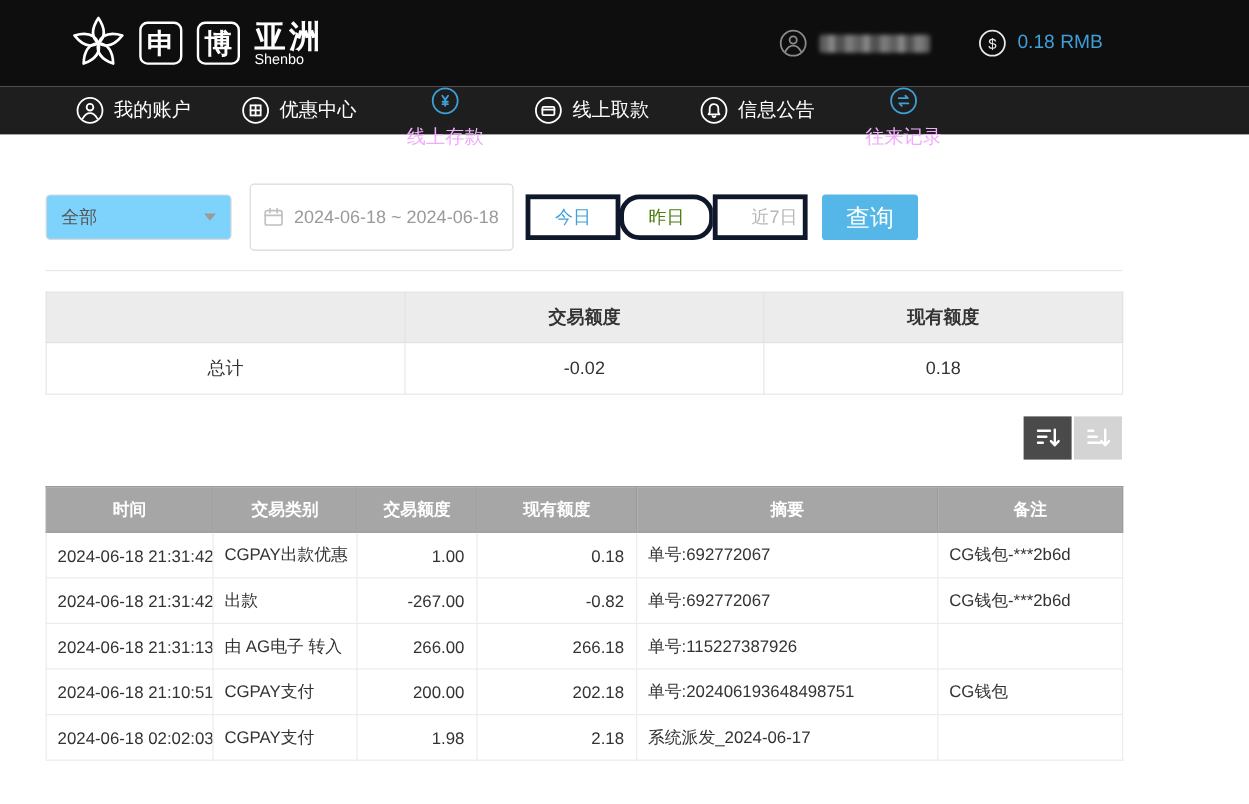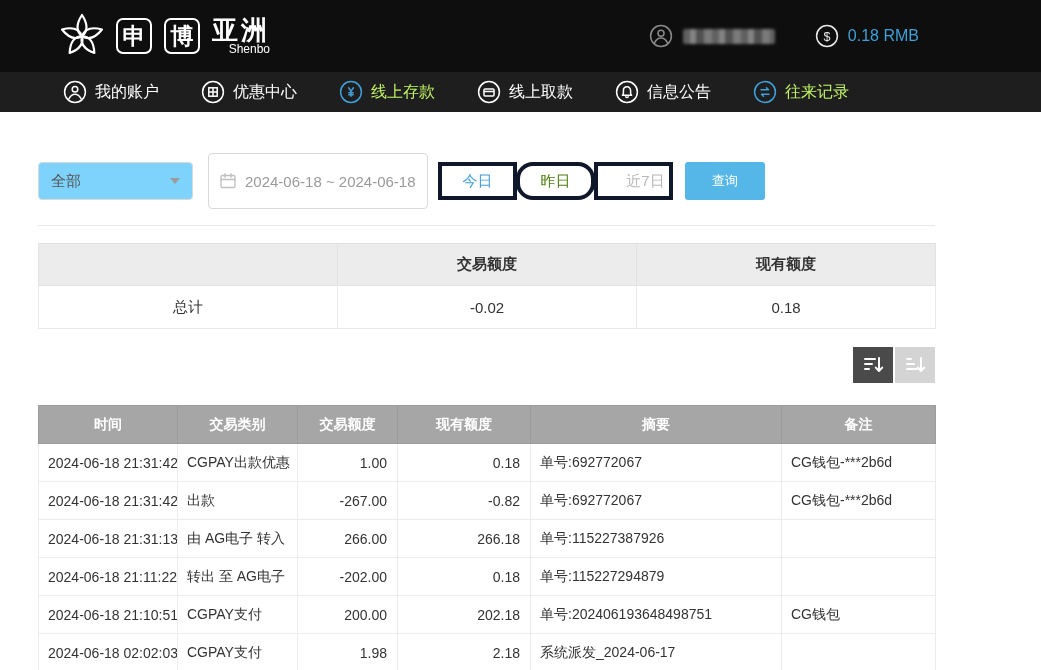--- a/index.html
+++ b/index.html
@@ -9,37 +9,37 @@
   
   .top-header { height:72px; background:#0e0e0e; display:flex; align-items:center; }
   .logo-wrap { display:flex; align-items:center; margin-left:56px; gap:8px; }
   .logo-flower { width:52px; height:52px; display:block; }
   .logo-char { width:36px; height:36px; border:2px solid #fff; border-radius:7px;
     color:#fff; font-size:23px; font-weight:bold; display:flex; align-items:center;
     justify-content:center; }
   .logo-char + .logo-char { margin-left:4px; }
   .logo-region { margin-left:4px; color:#fff; }
   .logo-region .region-main { font-size:26px; font-weight:bold; letter-spacing:3px; line-height:26px; }
-  .logo-region .region-sub { font-size:12px; text-align:right; line-height:13px; }
+  .logo-region .region-sub { font-size:12px; text-align:left; line-height:13px; }
   .header-spacer { flex:1; }
   .header-user { display:flex; align-items:center; gap:10px; margin-right:40px; }
   .user-icon-svg { width:24px; height:24px; color:#8a8a8a; }
   .blurred-name { width:92px; height:15px; border-radius:2px;
     background:repeating-linear-gradient(90deg,#6f6f6f 0 7px,#9a9a9a 7px 13px,#5d5d5d 13px 21px,#8d8d8d 21px 29px);
     filter:blur(1.6px); opacity:.85; }
   .header-balance { display:flex; align-items:center; gap:9px; margin-right:122px; }
   .dollar-icon-svg { width:24px; height:24px; color:#e8e8e8; }
   .balance-text { color:#3f9fd8; font-size:16px; }
 
   
   .nav-bar { height:40px; background:#1e1e1e; display:flex; align-items:center; padding-left:42px; }
   .nav-item { display:flex; align-items:center; gap:8px; padding:0 21px; height:40px;
     color:#fff; font-size:16px; cursor:pointer; }
   .nav-item .nav-icon { width:24px; height:24px; display:block; color:#fff; }
-  .nav-item.active { color:#bef264; }
+  .nav-item.active { color:#f0abfc;flex-direction:column; }
   .nav-item.active .nav-icon { color:#3f9fd8; }
   .nav-icon svg { width:24px; height:24px; display:block; }
 
   
   .content { margin-left:38px; width:897px; }
 
   .filter-row { margin-top:50px; display:flex; align-items:center; height:38px; }
   .type-select { width:155px; height:38px; border:1px solid #d9d9d9; border-radius:4px;
     display:flex; align-items:center; justify-content:space-between; padding:0 12px;
     color:#555; font-size:15px; cursor:pointer; background:#7dd3fc; }
@@ -50,21 +50,21 @@
     color:#9a9a9a; font-size:15px; background:#fff; cursor:text; }
   .cal-icon { width:18px; height:18px; color:#c0c0c0; }
   .quick-group { display:flex; margin-left:10px; }
   .quick-btn { width:79px; height:38px; border:4px solid #0f172a; background:#fff;
     display:flex; align-items:center; justify-content:center; font-size:15px; cursor:pointer; }
   .quick-btn + .quick-btn { margin-left:-1px; }
   .quick-btn.active { color:#3f9fd8; }
   .quick-btn.mid { color:#4d7c0f;border-radius:17px; }
   .quick-btn.last { color:#b8b8b8;padding-left:24px; }
   .search-btn { margin-left:12px; width:80px; height:38px; background:#54b7e8; border:none;
-    border-radius:3px; color:#fff; font-size:13px; cursor:pointer;
+    border-radius:3px; color:#fff; font-size:20px; cursor:pointer;
     font-family:"Liberation Sans","DejaVu Sans",sans-serif; }
 
   .divider { margin-top:25px; border-bottom:1px solid #e8e8e8; width:897px; }
 
   
   .summary-table { margin-top:17px; width:897px; border-collapse:collapse; table-layout:fixed; }
   .summary-table th { height:42px; background:#ececec; border:1px solid #e2e2e2;
     font-size:15px; color:#333; font-weight:bold; text-align:center; }
   .summary-table td { height:43px; background:#fff; border:1px solid #e8e8e8;
     font-size:15px; color:#333; text-align:center; }
@@ -294,28 +294,20 @@
         </tr>
         <tr>
           <td class="c-left">2024-06-18 21:31:13</td>
           <td class="c-left">由 AG电子 转入</td>
           <td class="c-right">266.00</td>
           <td class="c-right">266.18</td>
           <td class="c-left">单号:115227387926</td>
           <td class="c-left"></td>
         </tr>
         <tr>
-          <td class="c-left">2024-06-18 21:11:22</td>
-          <td class="c-left">转出 至 AG电子</td>
-          <td class="c-right">-202.00</td>
-          <td class="c-right">0.18</td>
-          <td class="c-left">单号:115227294879</td>
-          <td class="c-left"></td>
-        </tr>
-        <tr>
           <td class="c-left">2024-06-18 21:10:51</td>
           <td class="c-left">CGPAY支付</td>
           <td class="c-right">200.00</td>
           <td class="c-right">202.18</td>
           <td class="c-left">单号:202406193648498751</td>
           <td class="c-left">CG钱包</td>
         </tr>
         <tr>
           <td class="c-left">2024-06-18 02:02:03</td>
           <td class="c-left">CGPAY支付</td>

